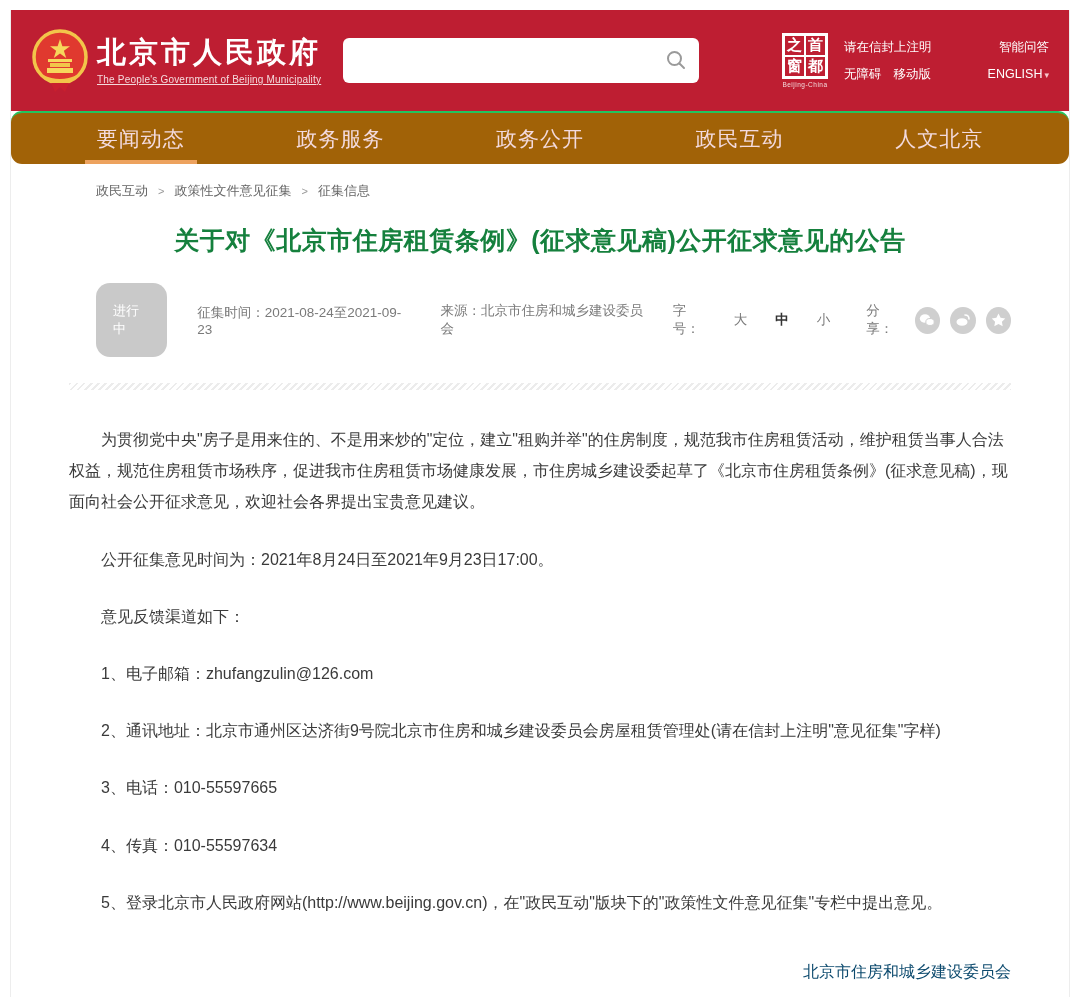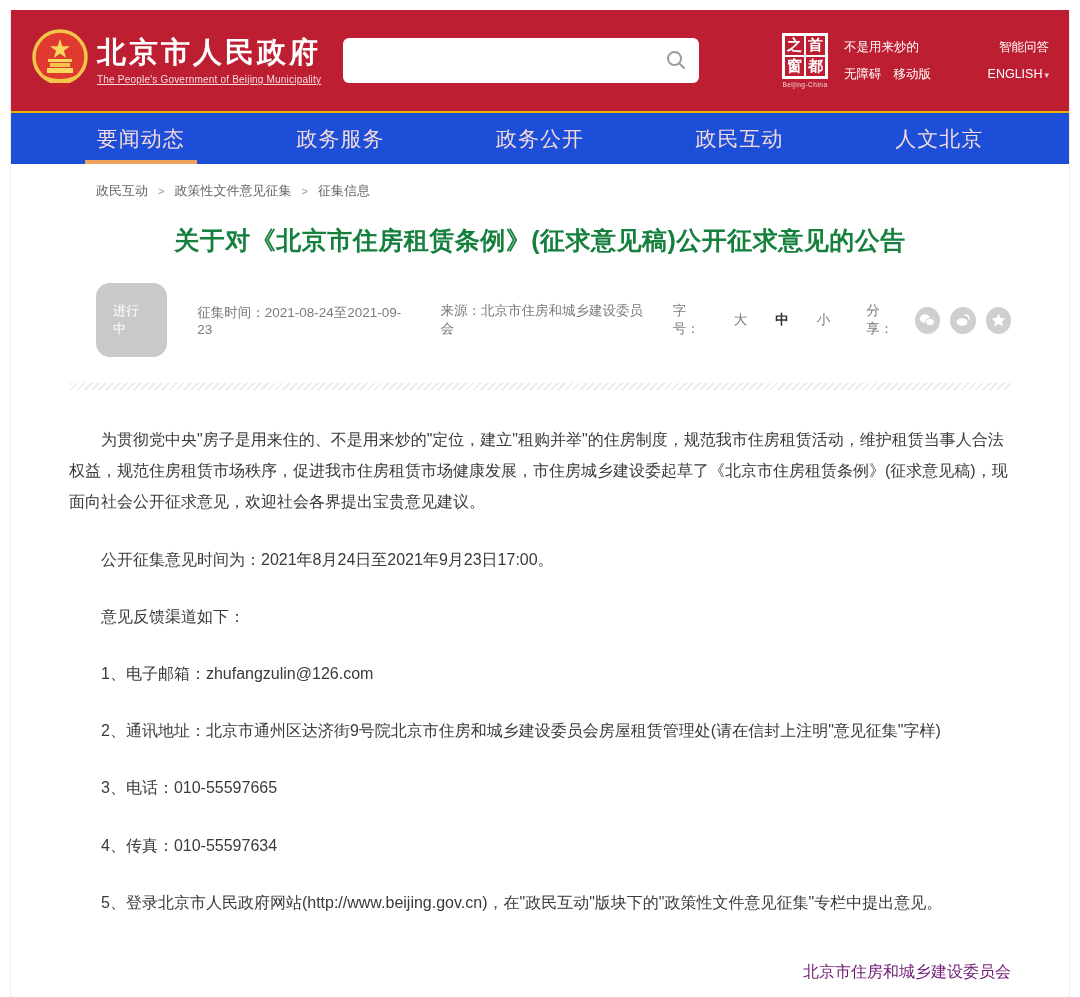--- a/index.html
+++ b/index.html
@@ -24,21 +24,21 @@
   .stamp { width:46px; height:46px; border:2px solid #fff; display:grid; grid-template-columns:1fr 1fr; grid-template-rows:1fr 1fr; }
   .stamp span { display:flex; align-items:center; justify-content:center; color:#fff; font-size:15px; font-weight:bold; border:1px solid #fff; }
   .stamp-caption { color:#f4d9dc; font-size:6.5px; margin-top:2px; letter-spacing:.5px; }
   .hlinks { width:205px; display:flex; flex-direction:column; gap:10px; font-size:12.5px; color:#fff; }
   .hlinks .row { display:flex; justify-content:space-between; align-items:center; }
   .hlinks .grp { display:flex; gap:12px; }
   .hlinks a { color:#fff; text-decoration:none; cursor:pointer; }
   .caret { font-size:9px; color:#f7c7cc; margin-left:2px; }
 
   
-  .nav { background:#1d4ed8; border-top:2px solid #eab308; height:53px; display:flex; justify-content:space-around; align-items:stretch; padding:0 30px; }
+  .nav { background:#a16207; border-top:2px solid #22c55e; height:53px; display:flex; justify-content:space-around; align-items:stretch; padding:0 30px;border-radius:11px; }
   .nav-item { position:relative; display:flex; align-items:center; color:#f3dadd; font-size:21px; letter-spacing:1px; cursor:pointer; padding:0 8px; }
   .nav-item.active::after { content:""; position:absolute; left:-4px; right:-4px; bottom:0; height:4px; background:#eda25e; }
 
   
   .breadcrumb { padding:18px 0 0 85px; font-size:13px; color:#666; display:flex; gap:10px; align-items:center; }
   .breadcrumb .crumb { cursor:pointer; }
   .breadcrumb .sep { color:#999; font-size:11px; }
 
   
   .title { text-align:center; font-size:25px; font-weight:bold; color:#15803d; margin-top:24px; letter-spacing:.5px; }
@@ -52,21 +52,21 @@
   .fontsize .opt.selected { color:#333; font-weight:bold; }
   .share { display:flex; gap:10px; align-items:center; }
   .share-circle { width:27px; height:27px; border-radius:50%; background:#cfcfcf; display:flex; align-items:center; justify-content:center; cursor:pointer; }
 
   .hatch-divider { margin:26px 58px 0 58px; height:7px;
     background:repeating-linear-gradient(135deg,#ececec 0 2px,transparent 2px 5px); }
 
   
   .article-body { padding:8px 58px 0 58px; font-size:16px; color:#3a3a3a; }
   .article-body p { text-indent:2em; line-height:1.95; margin-top:26px; }
-  .sig-line { text-align:right; margin-top:44px; font-size:16px; color:#701a75; }
+  .sig-line { text-align:right; margin-top:44px; font-size:16px; color:#0c4a6e; }
   .date-line { text-align:right; margin-top:40px; font-size:12px; color:#3a3a3a;font-style:italic; }
 </style>
 </head>
 <body>
 
 <div class="page">
 
   <div class="header">
     <div class="brand">
       <svg class="emblem" viewBox="0 0 58 64">
@@ -97,21 +97,21 @@
         <div class="stamp">
           <span>之</span>
           <span>首</span>
           <span>窗</span>
           <span>都</span>
         </div>
         <div class="stamp-caption">Beijing-China</div>
       </div>
       <div class="hlinks">
         <div class="row">
-          <a>不是用来炒的</a>
+          <a>请在信封上注明</a>
           <a>智能问答</a>
         </div>
         <div class="row">
           <span class="grp">
             <a>无障碍</a>
             <a>移动版</a>
           </span>
           <a>
             <span>ENGLISH</span><span class="caret">▾</span>
           </a>

